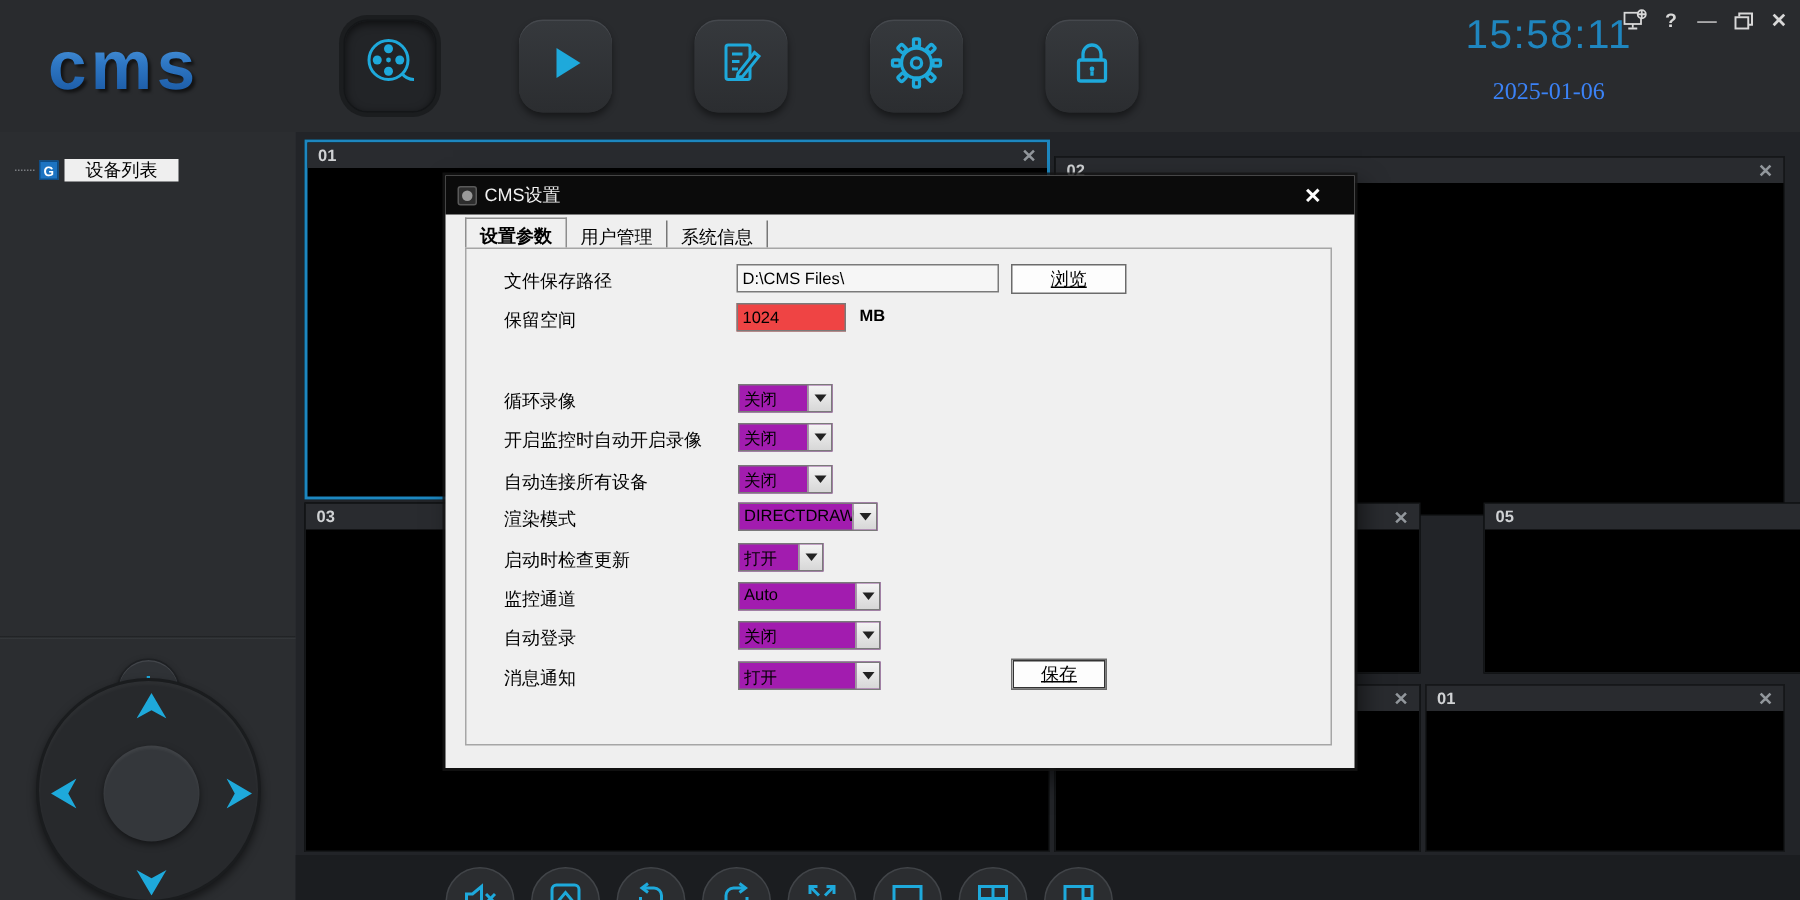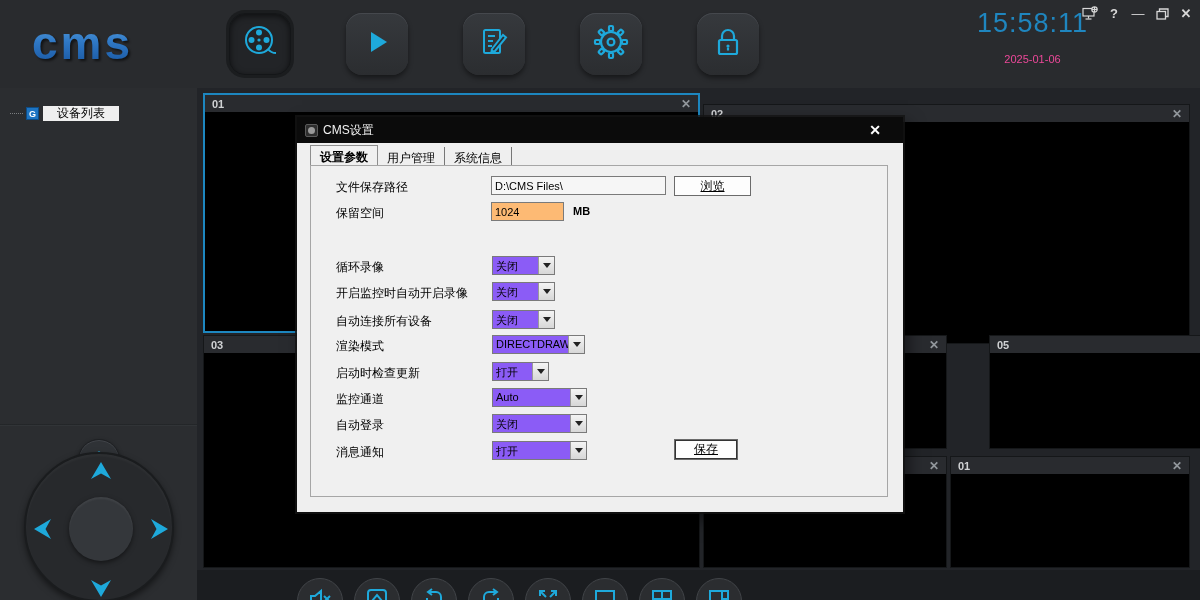--- a/index.html
+++ b/index.html
@@ -13,21 +13,21 @@
           -webkit-background-clip:text; background-clip:text; color:transparent;
           filter:drop-shadow(2px 2px 1px rgba(0,0,0,.55)); }
   .topbtn { position:absolute; top:13px; width:62px; height:62px; border-radius:16px;
             background:linear-gradient(180deg,#36393d,#2b2d30);
             box-shadow:inset 0 1px 0 #45484d, 0 3px 5px rgba(0,0,0,.45);
             display:flex; align-items:center; justify-content:center; cursor:pointer; }
   .topbtn.active { background:#222427; box-shadow:inset 0 2px 6px rgba(0,0,0,.6), 0 0 0 3px #1b1d1f;
                    border:1px solid #141618; }
   .clock { position:absolute; left:970px; top:8px; width:125px; text-align:center; }
   .clock .time { font-size:27px; color:#1f86bf; letter-spacing:1px; }
-  .clock .date { font-size:11px; color:#ec4899; margin-top:14px; }
+  .clock .date { font-size:16px; color:#3b82f6; margin-top:14px;font-family:Liberation Serif, serif; }
   .winctrl { position:absolute; right:6px; top:6px; display:flex; align-items:center; gap:8px;
              color:#d8d8d8; font-size:13px; }
   .winctrl > span { display:inline-flex; align-items:center; justify-content:center; width:16px; height:15px; cursor:pointer; }
 
   
   .sidebar { position:absolute; left:0; top:88px; width:197px; height:512px; background:#2b2d30; z-index:2; }
   .tree-item { position:absolute; left:10px; top:18px; display:flex; align-items:center; cursor:pointer; }
   .tree-branch { width:13px; border-top:1px dotted #7a7d80; margin-right:3px; }
   .g-icon { width:13px; height:13px; background:#1d74c2; border:1px solid #0d4c86; color:#fff;
             font-size:9px; font-weight:bold; display:flex; align-items:center; justify-content:center; margin-right:4px; }
@@ -67,24 +67,24 @@
                          border-radius:50%; background:#9a9a9a; }
   .dlg-title-text { color:#f2f2f2; font-size:12px; }
   .dlg-close { margin-left:auto; margin-right:14px; color:#fff; font-size:14px; font-weight:bold; cursor:pointer; }
   .tabs { position:absolute; left:13px; top:28px; height:21px; display:flex; align-items:flex-end; }
   .tab { font-size:12px; color:#000; padding:3px 9px 2px; cursor:pointer; border-right:1px solid #777; height:19px; }
   .tab.active { font-weight:bold; background:#f0f0f0; border:1px solid #8e8e8e; border-bottom:none; height:21px; }
   .groupbox { position:absolute; left:13px; top:48px; width:578px; height:332px;
               background:#f0f0f0; border:1px solid #a6a6a6; }
   .frow { position:absolute; left:0; width:100%; height:20px; }
   .flabel { position:absolute; left:25px; top:3px; font-size:12px; color:#000; white-space:nowrap; }
-  .tinput { position:absolute; left:180px; top:0; height:19px; border:1px solid #7a7a7a; background:#fdba74;
+  .tinput { position:absolute; left:180px; top:0; height:19px; border:1px solid #7a7a7a; background:#ef4444;
             font-size:11px; font-family:"Liberation Sans",sans-serif; padding:0 3px; color:#000; }
   .unit { position:absolute; left:262px; top:3px; font-size:11px; font-weight:bold; color:#000; }
-  .combo { position:absolute; left:181px; top:0; height:19px; border:1px solid #7a7a7a; background:#8b5cf6; cursor:pointer; }
+  .combo { position:absolute; left:181px; top:0; height:19px; border:1px solid #7a7a7a; background:#a21caf; cursor:pointer; }
   .combo-text { position:absolute; left:3px; top:2px; font-size:11px; color:#000; white-space:nowrap; }
   .combo-btn { position:absolute; right:0; top:0; bottom:0; width:16px; background:linear-gradient(#f4f4f4,#d7d7d7);
                border-left:1px solid #9a9a9a; display:flex; align-items:center; justify-content:center; }
   .combo-arrow { width:0; height:0; border-left:4px solid transparent; border-right:4px solid transparent;
                  border-top:5px solid #222; }
   .winbtn { position:absolute; background:#fdfdfd; border:1px solid #6b6b6b; font-size:12px; color:#000;
             display:flex; align-items:center; justify-content:center; cursor:pointer;
             font-family:"Liberation Sans",sans-serif;text-decoration:underline; }
   .winbtn.default { box-shadow:0 0 0 1px #333 inset; }
 </style>

